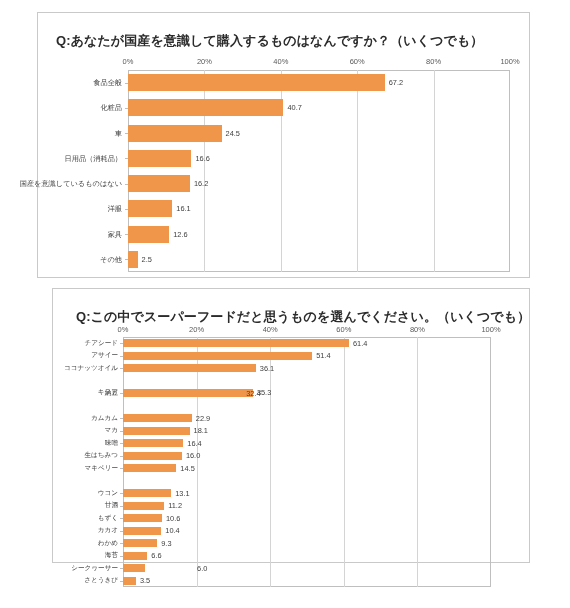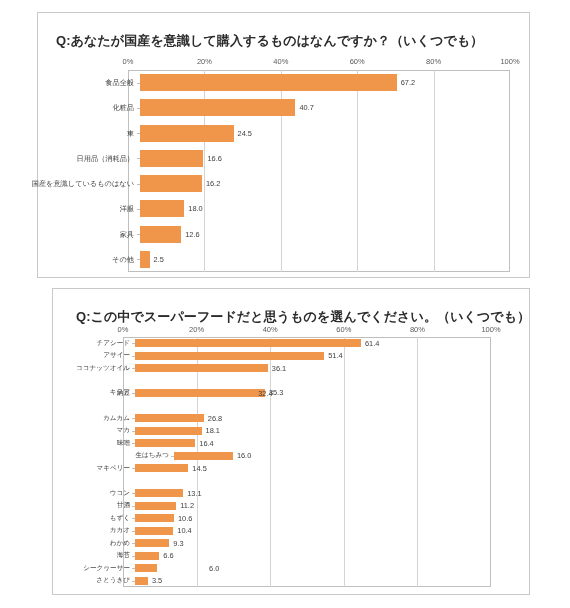--- a/index.html
+++ b/index.html
@@ -16,21 +16,21 @@
     position: relative;
   }
 
   .card {
     position: absolute;
     background: #ffffff;
     border: 1px solid #c9c9c9;
     box-sizing: border-box;
   }
   #card-1 { left: 37px; top: 12px; width: 493px; height: 266px; }
-  #card-2 { left: 52px; top: 288px; width: 478px; height: 307px; }
+  #card-2 { left: 52px; top: 288px; width: 478px; height: 275px; }
 
   .chart-title {
     position: absolute;
     font-weight: bold;
     font-size: 13px;
     color: #2b2b2b;
     white-space: nowrap;
     letter-spacing: 0.1px;
   }
   #card-1 .chart-title { left: 18px; top: 19px; }
@@ -68,21 +68,21 @@
   }
   #plot-1 .tick-label { top: -13px; }
   #plot-2 .tick-label { top: -12px; }
 
   .rows {
     position: absolute;
     left: 0; top: 0; right: 0; bottom: 0;
   }
   .row {
     position: absolute;
-    left: 12px;
+    left: 0;
     right: 0;
     display: flex;
     align-items: center;
   }
   .bar {
     height: 100%;
     background: #F0964B;
   }
   .bar-value {
     font-size: 7.4px;
@@ -154,21 +154,21 @@
         <div class="row" style="top: 105.125px; height: 17px;">
           <div class="cat-label">国産を意識しているものはない</div>
           <div class="tick-mark" style="top: 8.5px;"></div>
           <div class="bar" style="width: 61.884px; background: rgb(240, 150, 75);"></div>
           <div class="bar-value">16.2</div>
         </div>
         <div class="row" style="top: 130.375px; height: 17px;">
           <div class="cat-label">洋服</div>
           <div class="tick-mark" style="top: 8.5px;"></div>
           <div class="bar" style="width: 44.312px; background: rgb(240, 150, 75);"></div>
-          <div class="bar-value">18.0</div>
+          <div class="bar-value">16.1</div>
         </div>
         <div class="row" style="top: 155.625px; height: 17px;">
           <div class="cat-label">家具</div>
           <div class="tick-mark" style="top: 8.5px;"></div>
           <div class="bar" style="width: 41.256px; background: rgb(240, 150, 75);"></div>
           <div class="bar-value">12.6</div>
         </div>
         <div class="row" style="top: 180.875px; height: 17px;">
           <div class="cat-label">その他</div>
           <div class="tick-mark" style="top: 8.5px;"></div>
@@ -221,35 +221,35 @@
         <div class="row" style="top: 52.25px; height: 8px;">
           <div class="cat-label">納豆</div>
           <div class="tick-mark" style="top: 4px;"></div>
           <div class="bar" style="width: 119.232px; background: rgb(240, 150, 75);"></div>
           <div class="bar-value">32.4</div>
         </div>
         <div class="row" style="top: 77.25px; height: 8px;">
           <div class="cat-label">カムカム</div>
           <div class="tick-mark" style="top: 4px;"></div>
           <div class="bar" style="width: 68.816px; background: rgb(240, 150, 75);"></div>
-          <div class="bar-value">26.8</div>
+          <div class="bar-value">22.9</div>
         </div>
         <div class="row" style="top: 89.75px; height: 8px;">
           <div class="cat-label">マカ</div>
           <div class="tick-mark" style="top: 4px;"></div>
           <div class="bar" style="width: 66.608px; background: rgb(240, 150, 75);"></div>
           <div class="bar-value">18.1</div>
         </div>
         <div class="row" style="top: 102.25px; height: 8px;">
           <div class="cat-label">味噌</div>
           <div class="tick-mark" style="top: 4px;"></div>
           <div class="bar" style="width: 60.352px; background: rgb(240, 150, 75);"></div>
           <div class="bar-value">16.4</div>
         </div>
-        <div class="row" style="top: 114.75px; height: 8px; margin-left: 39px;">
+        <div class="row" style="top: 114.75px; height: 8px;">
           <div class="cat-label">生はちみつ</div>
           <div class="tick-mark" style="top: 4px;"></div>
           <div class="bar" style="width: 58.88px; background: rgb(240, 150, 75);"></div>
           <div class="bar-value">16.0</div>
         </div>
         <div class="row" style="top: 127.25px; height: 8px;">
           <div class="cat-label">マキベリー</div>
           <div class="tick-mark" style="top: 4px;"></div>
           <div class="bar" style="width: 53.36px; background: rgb(240, 150, 75);"></div>
           <div class="bar-value">14.5</div>

